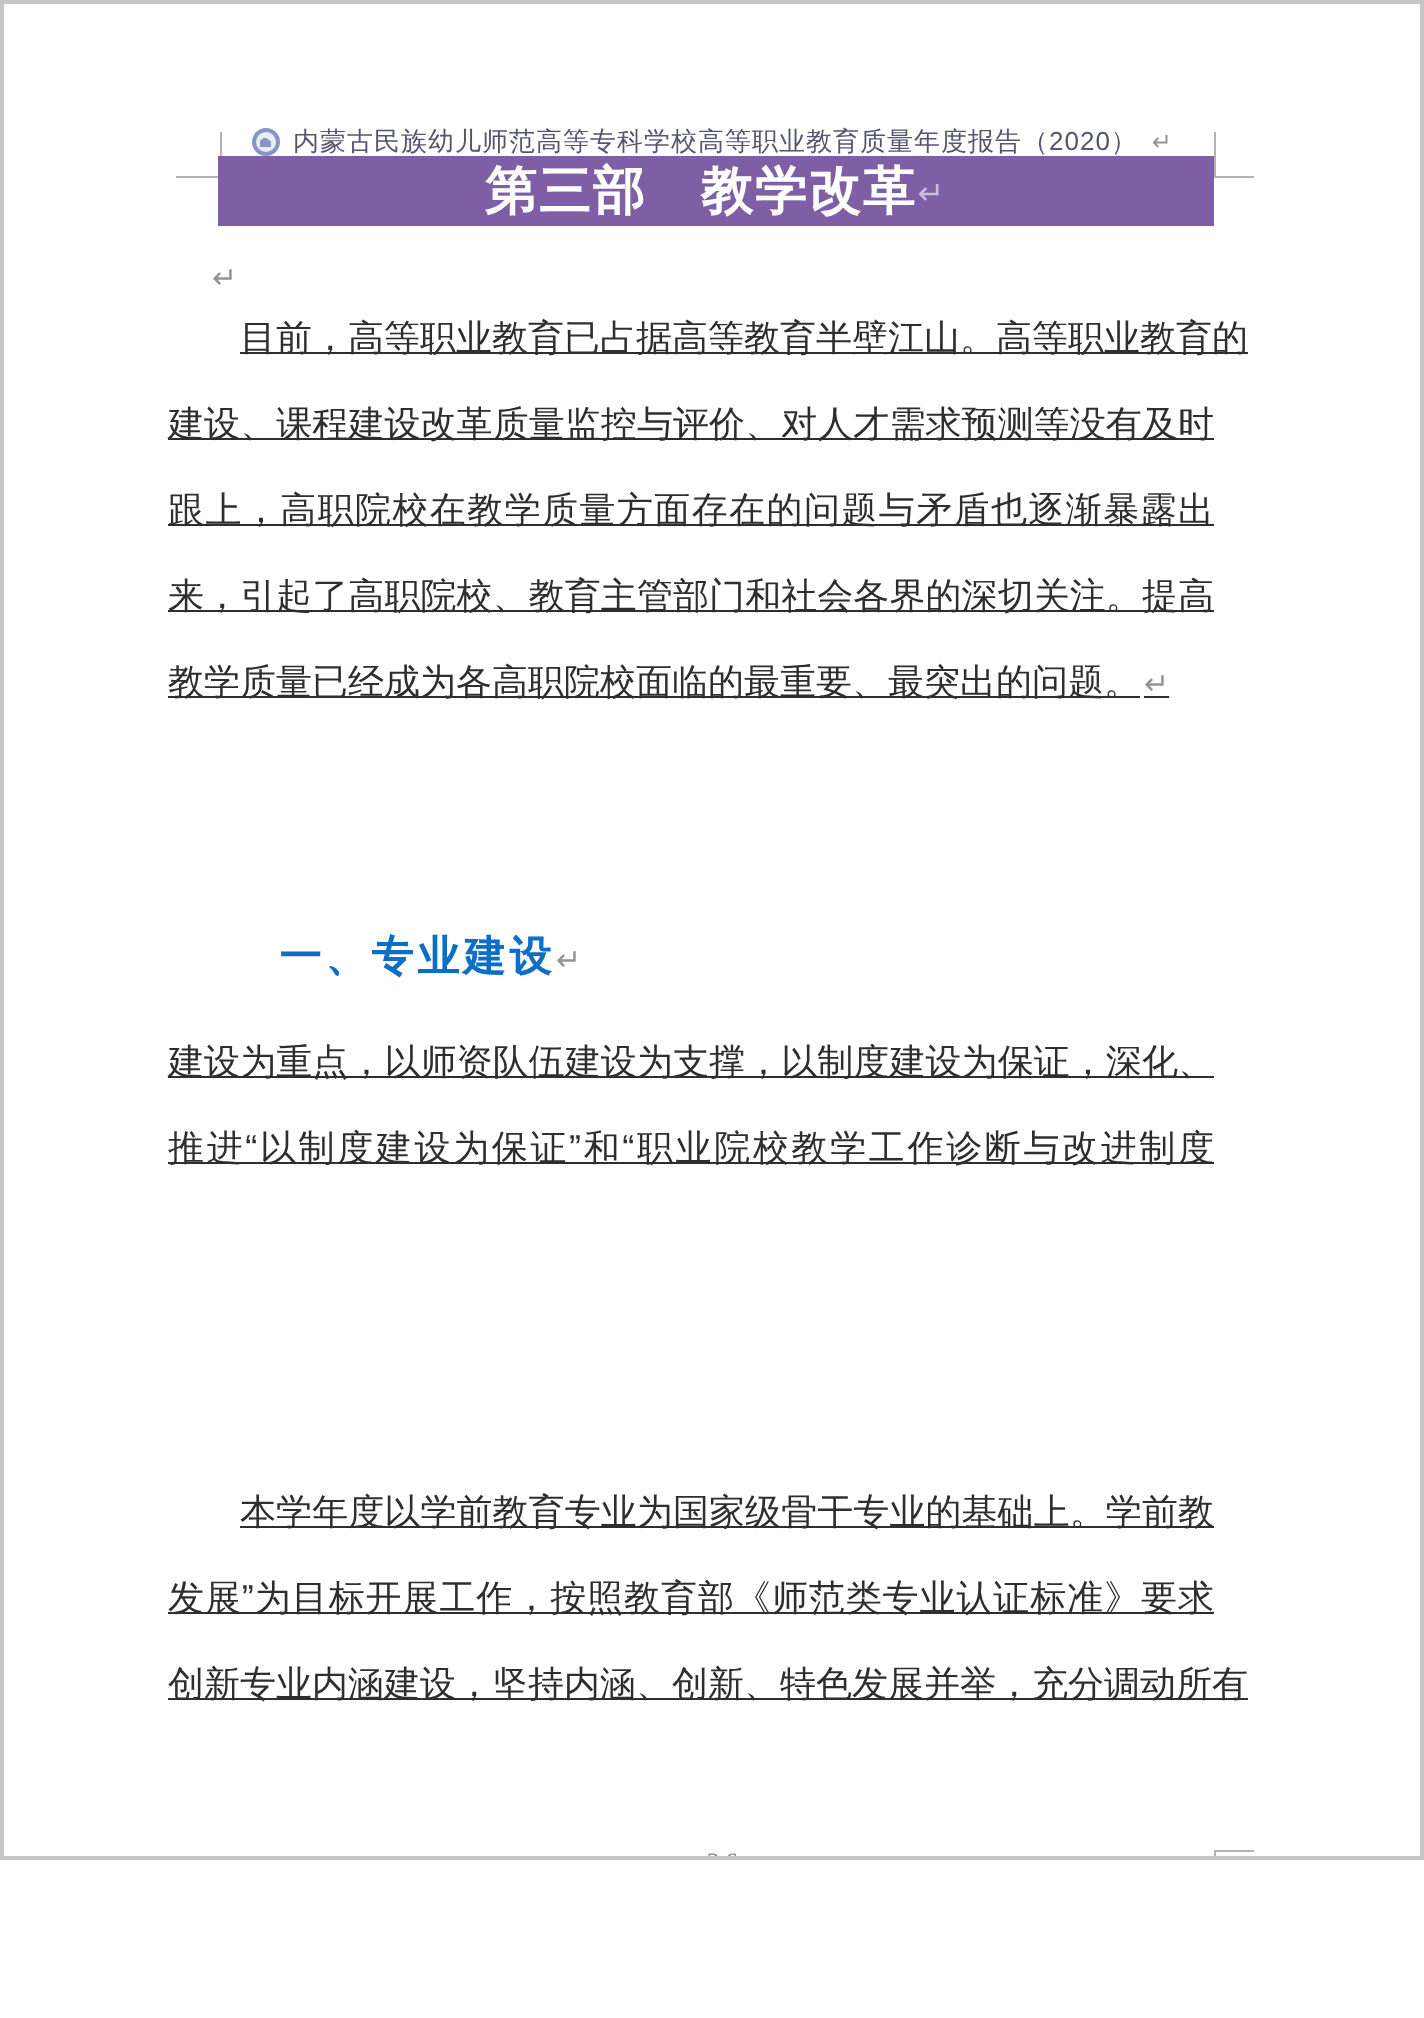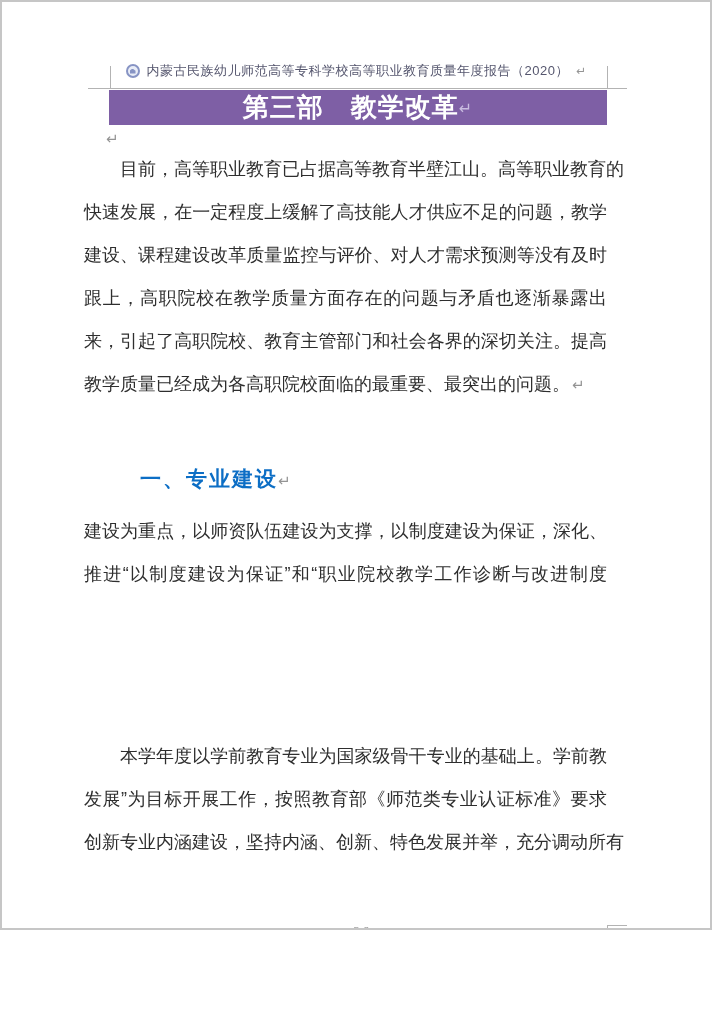--- a/index.html
+++ b/index.html
@@ -18,32 +18,32 @@
        display:flex;align-items:center;justify-content:center;gap:7px;
        font-size:13px;color:var(--header-text);letter-spacing:0.5px;}
   .logo{width:14px;height:14px;border-radius:50%;border:2px solid #8794c4;
         background:#e9edf7;display:inline-flex;align-items:center;justify-content:center;flex:0 0 auto;}
   .logo i{display:block;width:6px;height:5px;background:#8794c4;
           clip-path:polygon(50% 0,100% 45%,100% 100%,0 100%,0 45%);}
   .hdr .pmark{font-size:12px;}
   
   .bline{position:absolute;background:var(--boundary);}
   
-  .banner{position:absolute;left:107px;top:88px;width:498px;height:35px;
+  .banner{position:absolute;left:107px;top:76px;width:498px;height:35px;
           background:var(--banner-bg);color:var(--banner-text);
           font-size:26px;font-weight:bold;line-height:35px;text-align:center;
           letter-spacing:1px;white-space:nowrap;}
   .banner .pmark{color:var(--banner-mark);font-size:16px;font-weight:normal;vertical-align:2px;}
   .pmark{color:var(--mark-grey);font-weight:normal;}
   .lone-mark{position:absolute;left:104px;top:128px;font-size:15px;color:var(--mark-grey);}
   
   .para{position:absolute;left:82px;width:523px;color:var(--body-text);
         font-size:18px;}
   .line{height:43px;line-height:43px;text-align:justify;text-align-last:justify;
-        white-space:nowrap;}
+        white-space:nowrap;text-decoration:underline;}
   .line.ind{padding-left:36px;}
   .line.end{text-align-last:left;}
   .line .pmark{font-size:15px;margin-left:2px;}
   .h1{position:absolute;left:82px;top:462px;width:523px;padding-left:56px;
       font-size:21px;font-weight:bold;color:var(--heading-blue);line-height:30px;
       white-space:nowrap;letter-spacing:2px;}
   .h1 .pmark{font-size:15px;letter-spacing:0;}
   
   .footer{position:absolute;left:0;right:0;top:922px;text-align:center;
           font-size:12.5px;color:var(--footer-text);letter-spacing:3px;
@@ -68,21 +68,20 @@
   <div class="bline" style="left:605px;top:64px;width:1px;height:22px;"></div>
 
   <div class="banner">
     <span>第三部　教学改革</span><span class="pmark">↵</span>
   </div>
 
   <div class="lone-mark">↵</div>
 
   <div class="para" style="top:146px;">
     <div class="line ind">目前，高等职业教育已占据高等教育半壁江山。高等职业教育的</div>
-    <div class="line">快速发展，在一定程度上缓解了高技能人才供应不足的问题，教学</div>
     <div class="line">建设、课程建设改革质量监控与评价、对人才需求预测等没有及时</div>
     <div class="line">跟上，高职院校在教学质量方面存在的问题与矛盾也逐渐暴露出</div>
     <div class="line">来，引起了高职院校、教育主管部门和社会各界的深切关注。提高</div>
     <div class="line end"><span>教学质量已经成为各高职院校面临的最重要、最突出的问题。</span><span class="pmark">↵</span></div>
   </div>
 
   <div class="h1">
     <span>一、专业建设</span><span class="pmark">↵</span>
   </div>
 

